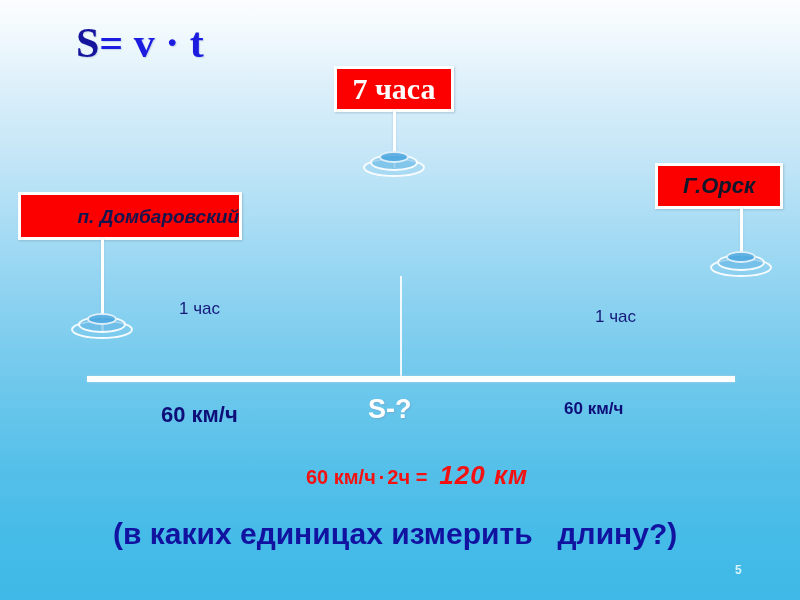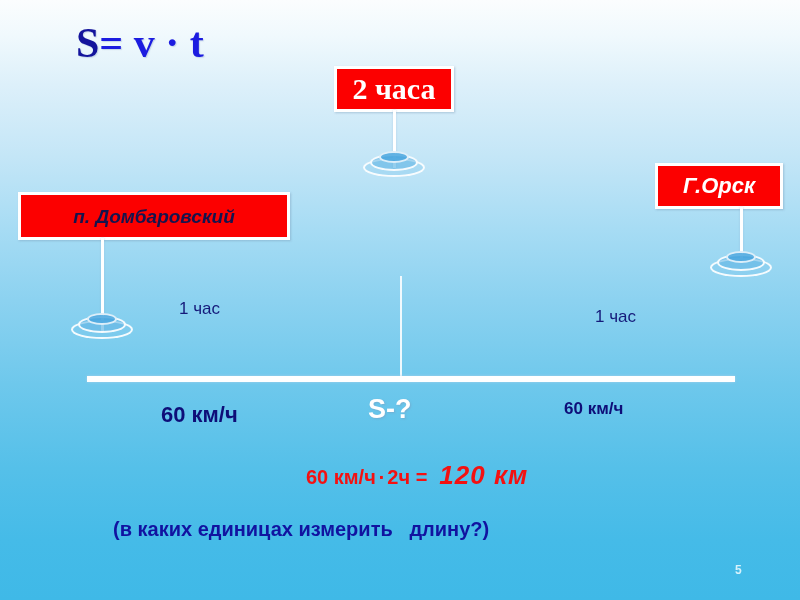--- a/index.html
+++ b/index.html
@@ -61,22 +61,23 @@
     box-shadow: 1px 1px 2px rgba(120,150,180,0.45);
   }
   .flag-label {
     white-space: nowrap;
     line-height: 1;
   }
 
   #flag-dombarovsky {
     left: 18px;
     top: 192px;
-    width: 272px;
+    width: 224px;
     height: 48px;
+    justify-content: flex-end;
   }
   #flag-dombarovsky .flag-label {
     color: #14144e;
     font-family: "Liberation Sans", sans-serif;
     font-weight: bold;
     font-style: italic;
     font-size: 19px;
   }
 
   #flag-hours {
@@ -92,21 +93,21 @@
     font-size: 30px;
   }
 
   #flag-orsk {
     left: 655px;
     top: 163px;
     width: 128px;
     height: 46px;
   }
   #flag-orsk .flag-label {
-    color: #ffffff;
+    color: #0f172a;
     font-family: "Liberation Sans", sans-serif;
     font-weight: bold;
     font-style: italic;
     font-size: 22px;
   }
 
   
   .pole {
     position: absolute;
     width: 3px;
@@ -221,21 +222,21 @@
   }
 
   
   #question {
     position: absolute;
     left: 113px;
     top: 519px;
     color: #1113a0;
     font-family: "Liberation Sans", sans-serif;
     font-weight: bold;
-    font-size: 20px;
+    font-size: 30px;
     white-space: pre;
     line-height: 1;
   }
 
   
   #page-number {
     position: absolute;
     left: 735px;
     top: 564px;
     color: #d6f2fc;
@@ -258,21 +259,21 @@
     <span class="flag-label">п. Домбаровский</span>
   </div>
   <div class="pole" id="pole-dombarovsky"></div>
   <div class="ripple" id="ripple-dombarovsky">
     <i class="r-outer"></i>
     <i class="r-mid"></i>
     <i class="r-inner"></i>
   </div>
 
   <div class="flag" id="flag-hours">
-    <span class="flag-label">2 часа</span>
+    <span class="flag-label">7 часа</span>
   </div>
   <div class="pole" id="pole-hours"></div>
   <div class="ripple" id="ripple-hours">
     <i class="r-outer"></i>
     <i class="r-mid"></i>
     <i class="r-inner"></i>
   </div>
 
   <div class="flag" id="flag-orsk">
     <span class="flag-label">Г.Орск</span>

